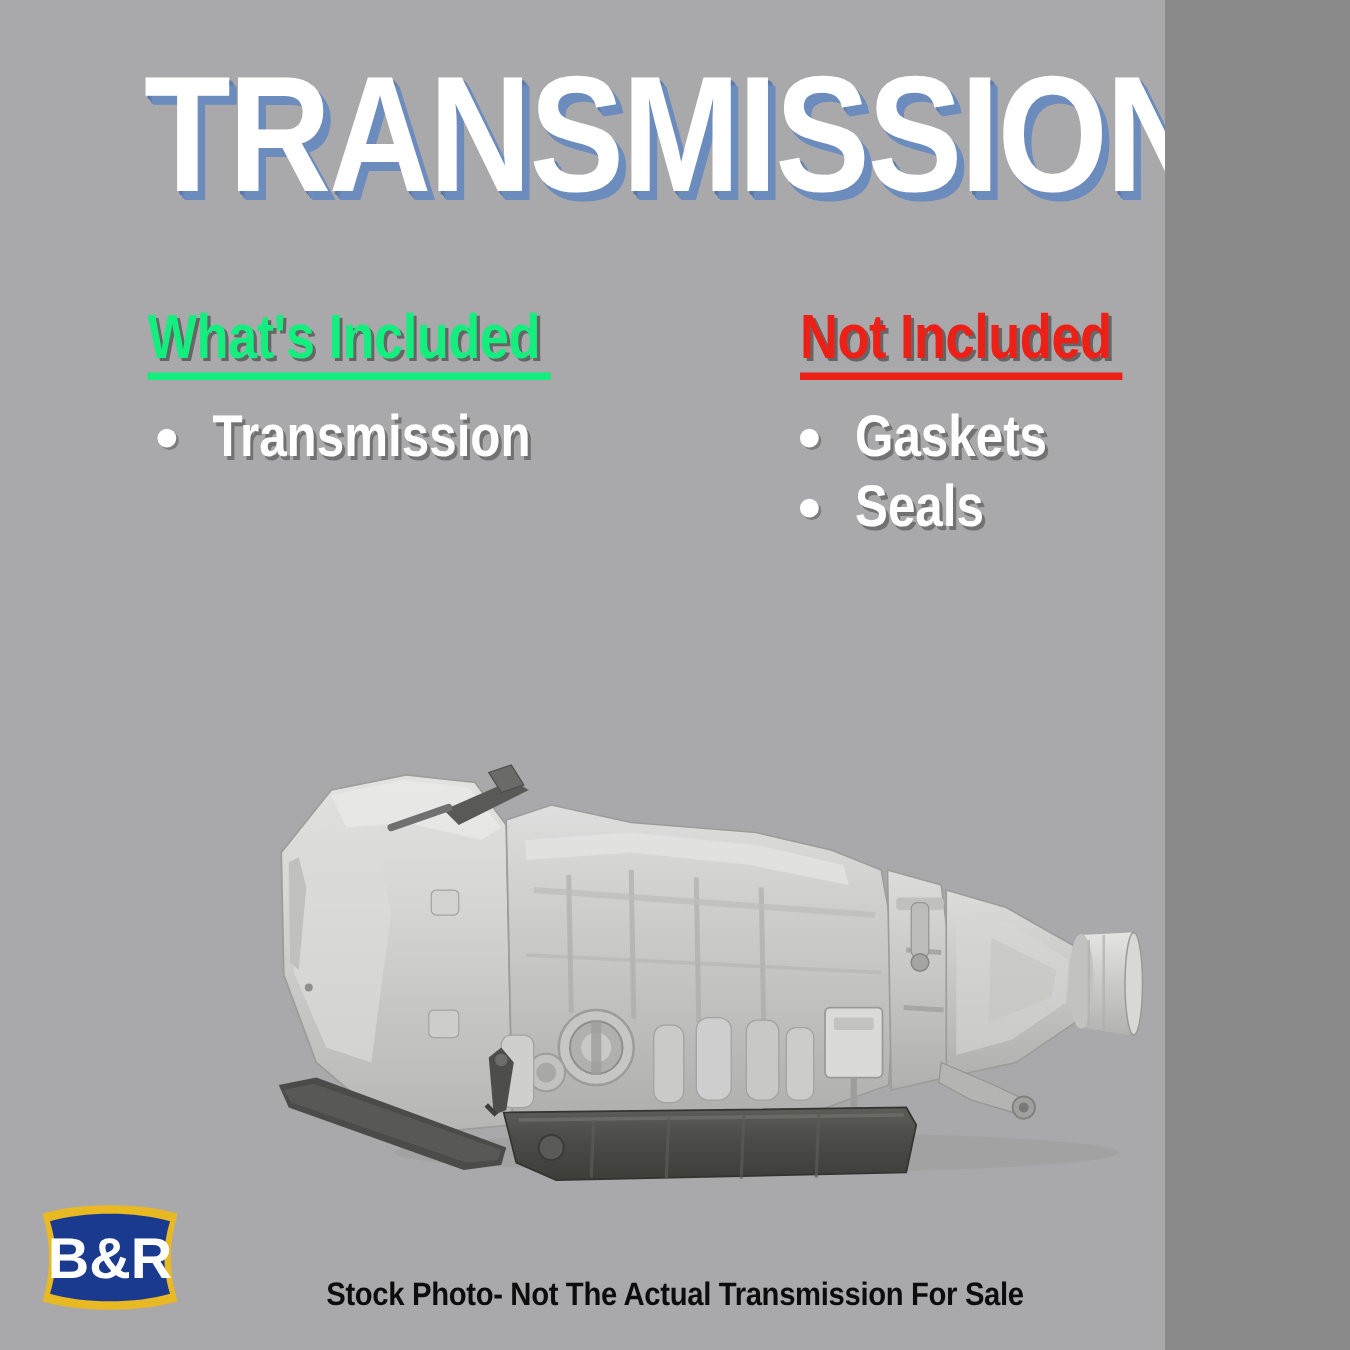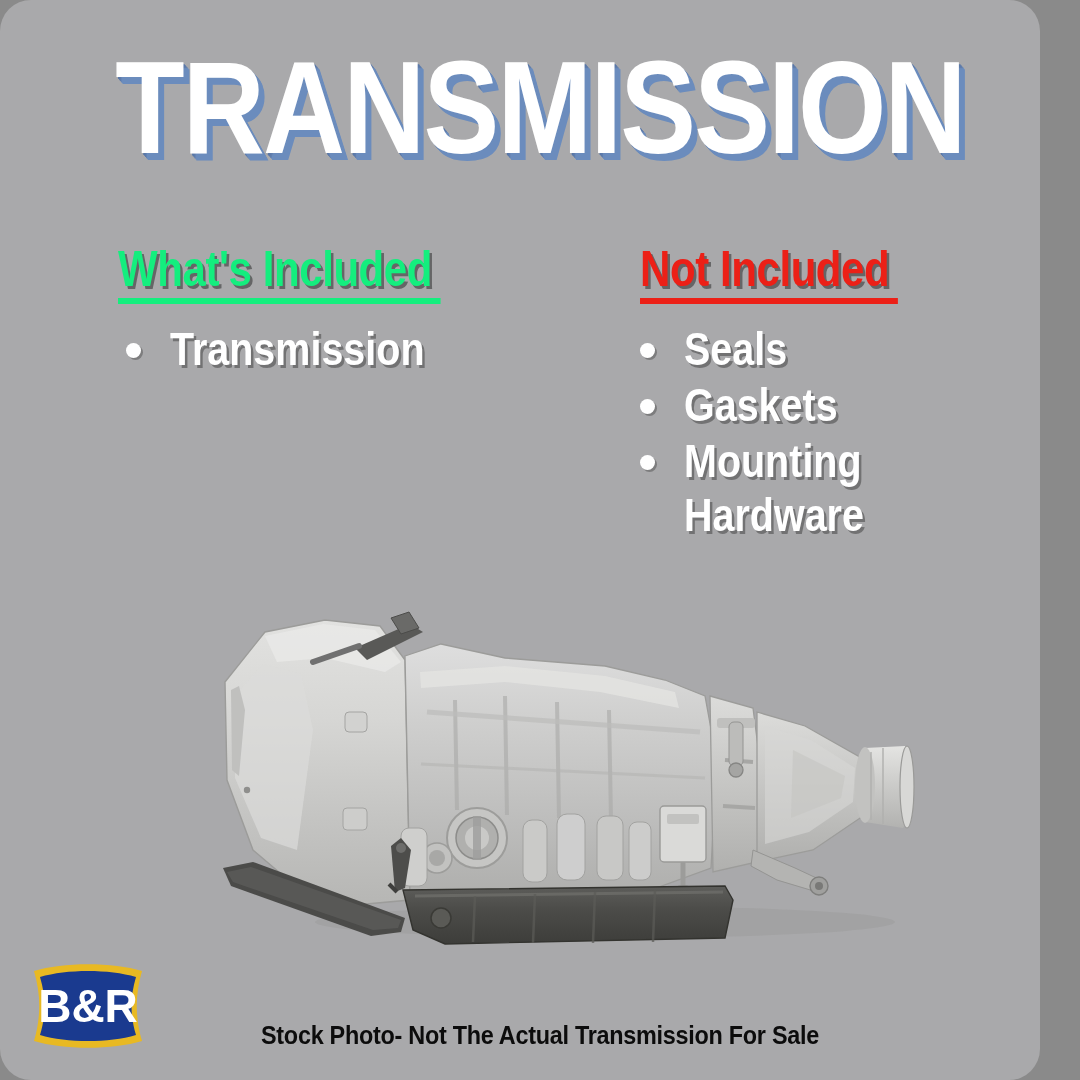--- a/index.html
+++ b/index.html
@@ -3,26 +3,25 @@
 <meta charset="utf-8">
 <title>Transmission Product Graphic</title>
 <style>
   html, body {
     margin: 0;
     padding: 0;
     background: #8a8a8a;
   }
   .canvas {
     position: relative;
-    width: 1040px;
+    width: 932px;
     height: 1080px;
     background: #a9a9ab;
     overflow: hidden;
     font-family: "Liberation Sans", sans-serif;
-    border-radius: 31px;
     -webkit-font-smoothing: antialiased;
   }
 
   
   .title {
     position: absolute;
     top: 42px;
     left: 0;
     width: 1080px;
     text-align: center;
@@ -177,27 +176,24 @@
   </div>
 
   <ul class="list" id="list-included">
     <li>
       <span class="li-text">Transmission</span>
     </li>
   </ul>
 
   <ul class="list" id="list-not-included">
     <li>
-      <span class="li-text">Seals</span>
-    </li>
-    <li>
       <span class="li-text">Gaskets</span>
     </li>
     <li>
-      <span class="li-text">Mounting Hardware</span>
+      <span class="li-text">Seals</span>
     </li>
   </ul>
 
   <div class="photo">
     <svg viewBox="0 0 715 345" xmlns="http://www.w3.org/2000/svg">
       <defs>
         <linearGradient id="gBell" x1="0" y1="0" x2="0" y2="1">
           <stop offset="0%" stop-color="#e2e2e0"></stop>
           <stop offset="35%" stop-color="#d6d6d4"></stop>
           <stop offset="70%" stop-color="#c4c4c2"></stop>

